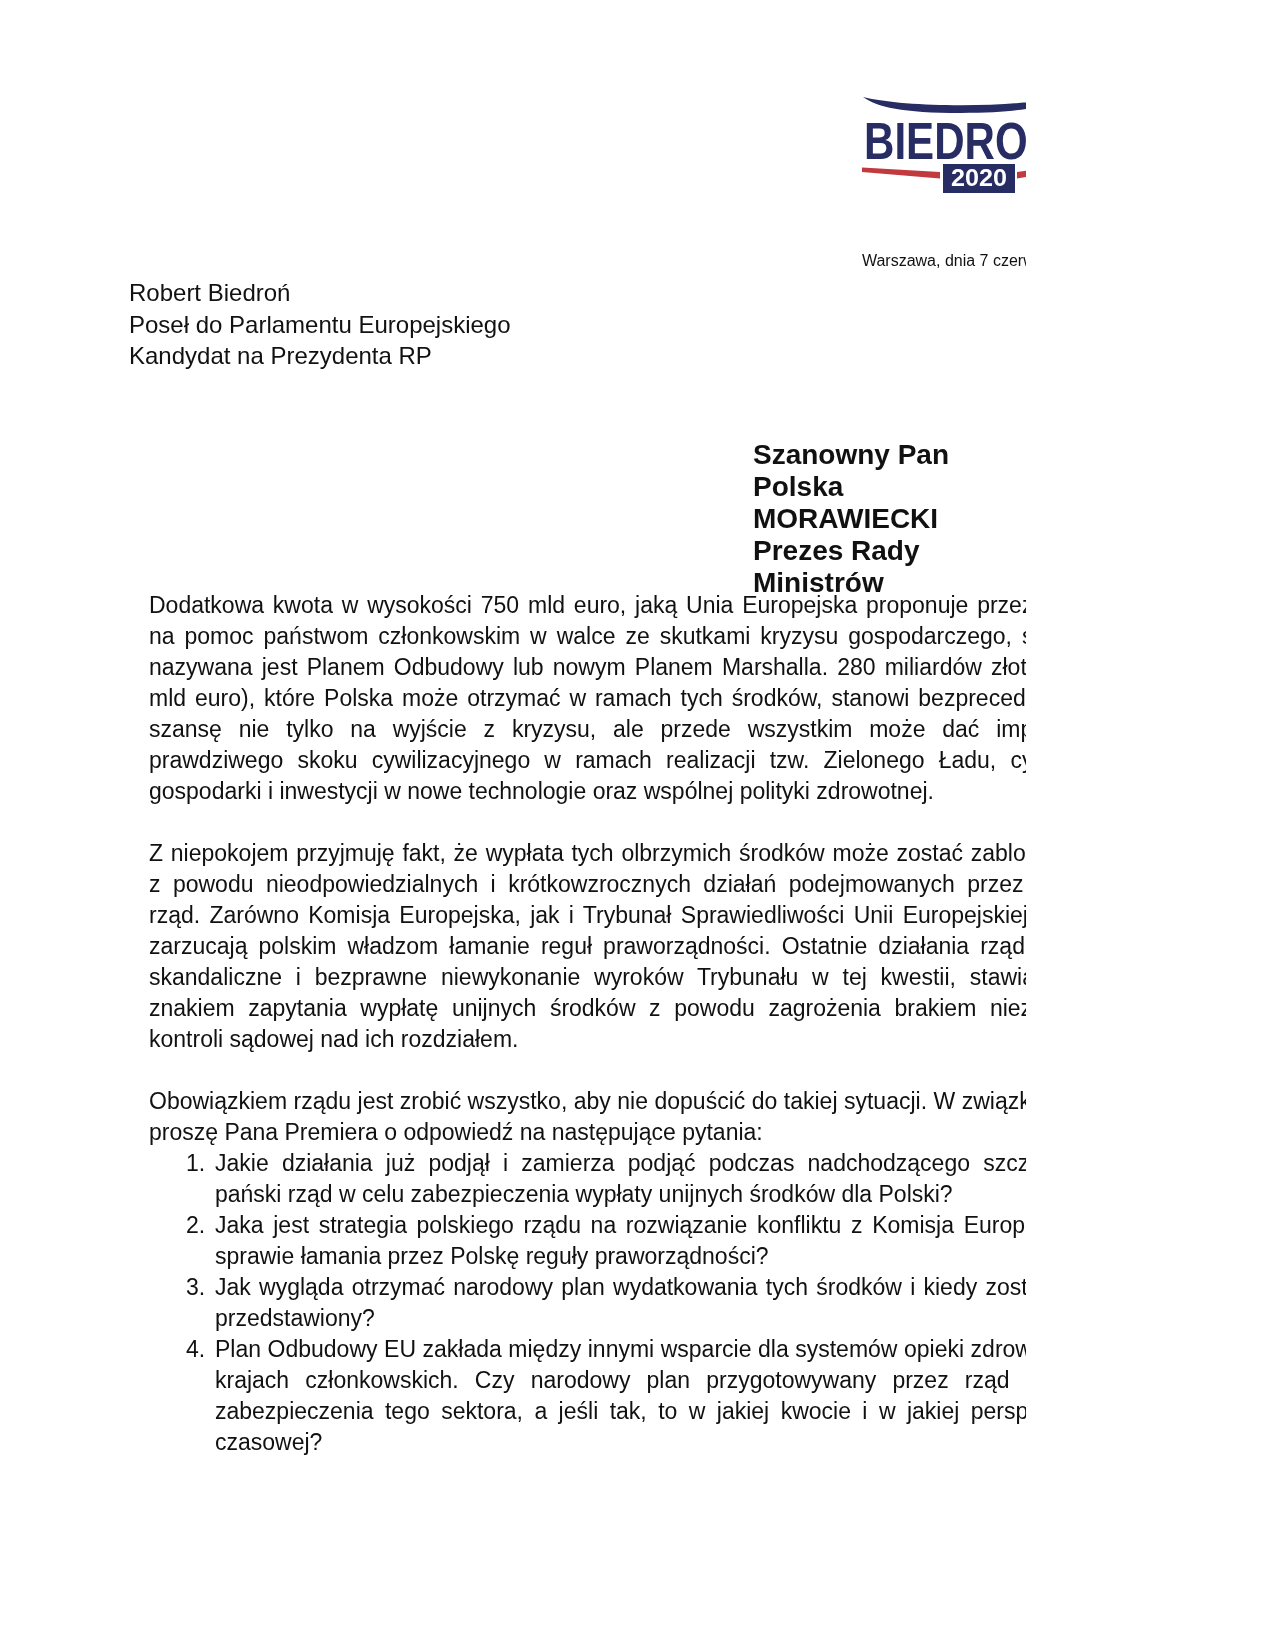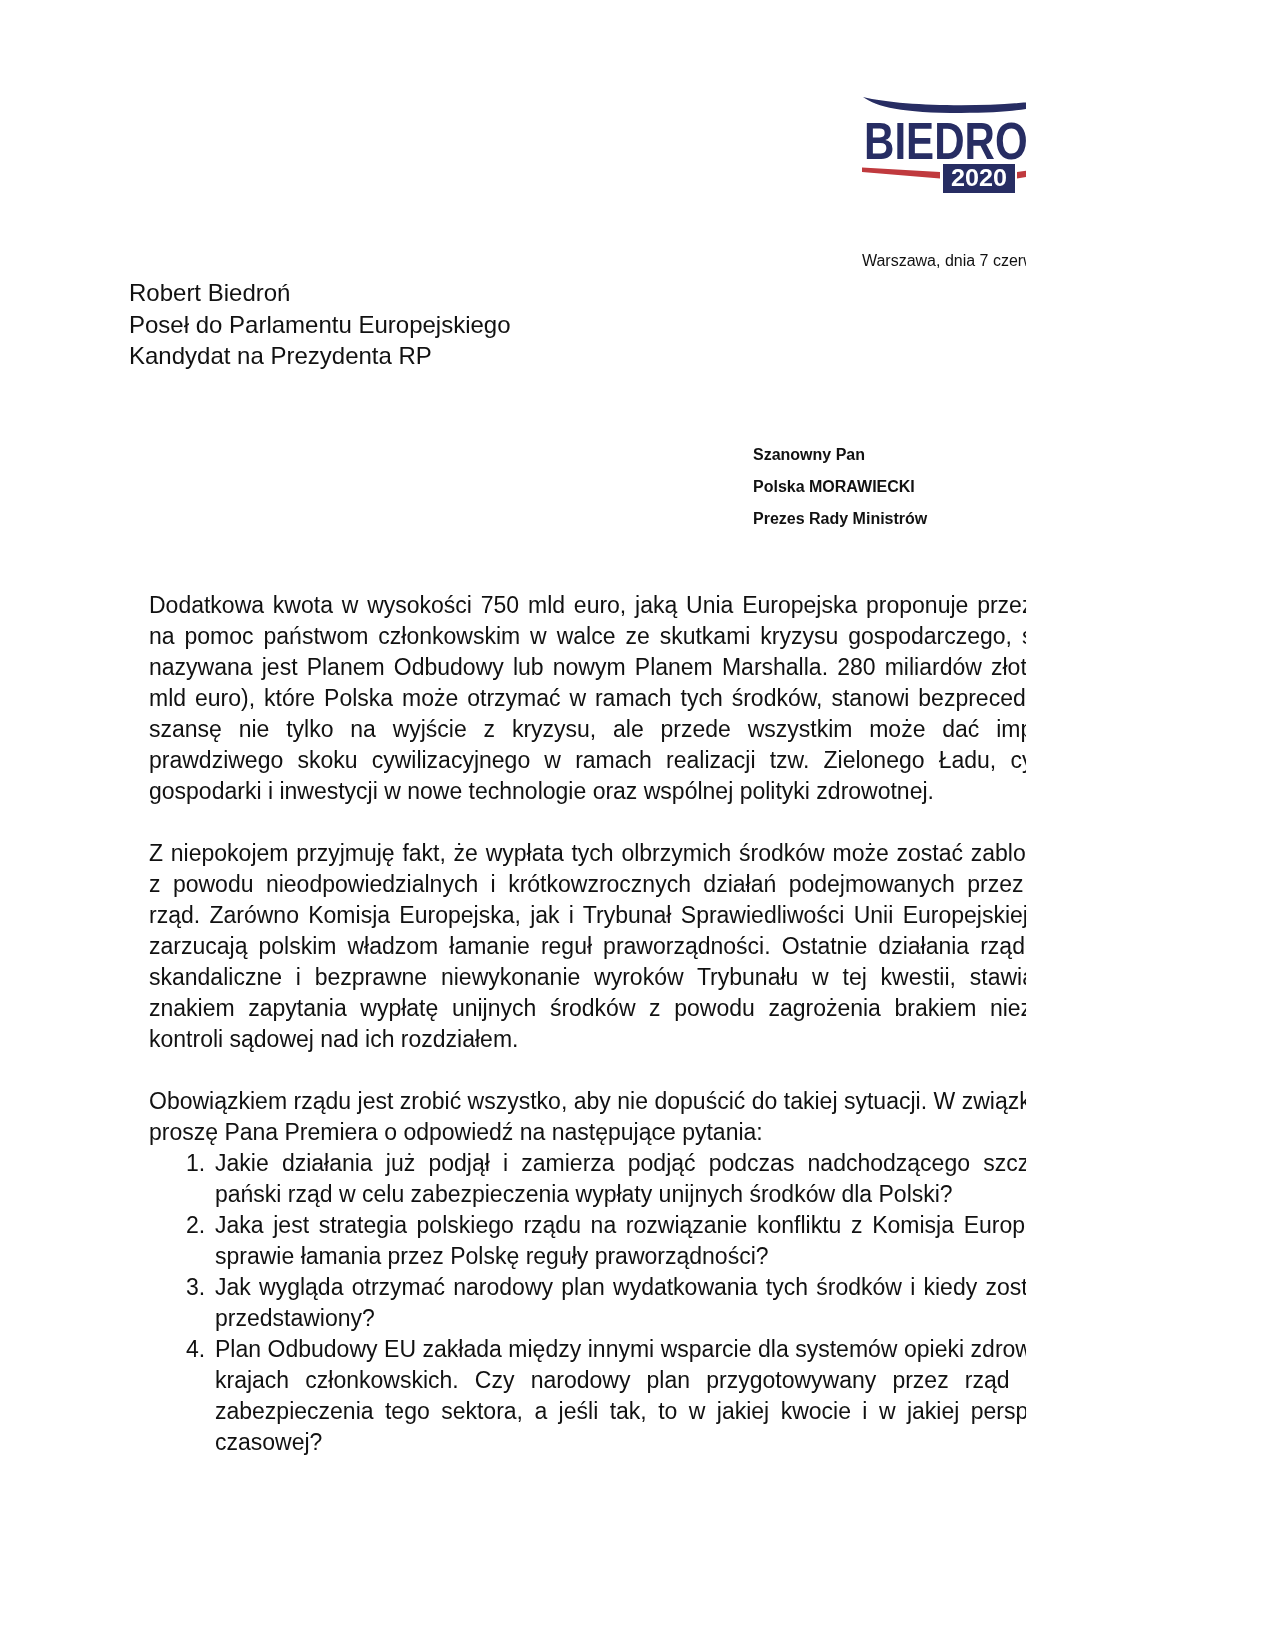--- a/index.html
+++ b/index.html
@@ -38,21 +38,21 @@
     position: absolute;
     top: 277px;
     left: 129px;
     font-size: 24px;
     line-height: 31.5px;
   }
   .recipient-block {
     position: absolute;
     top: 439px;
     left: 753px;
-    font-size: 16px;
+    font-size: 28px;
     line-height: 32px;
     font-weight: bold;
   }
 
   
   .letter-body {
     position: absolute;
     top: 590px;
     left: 141px;
     width: 964px;

